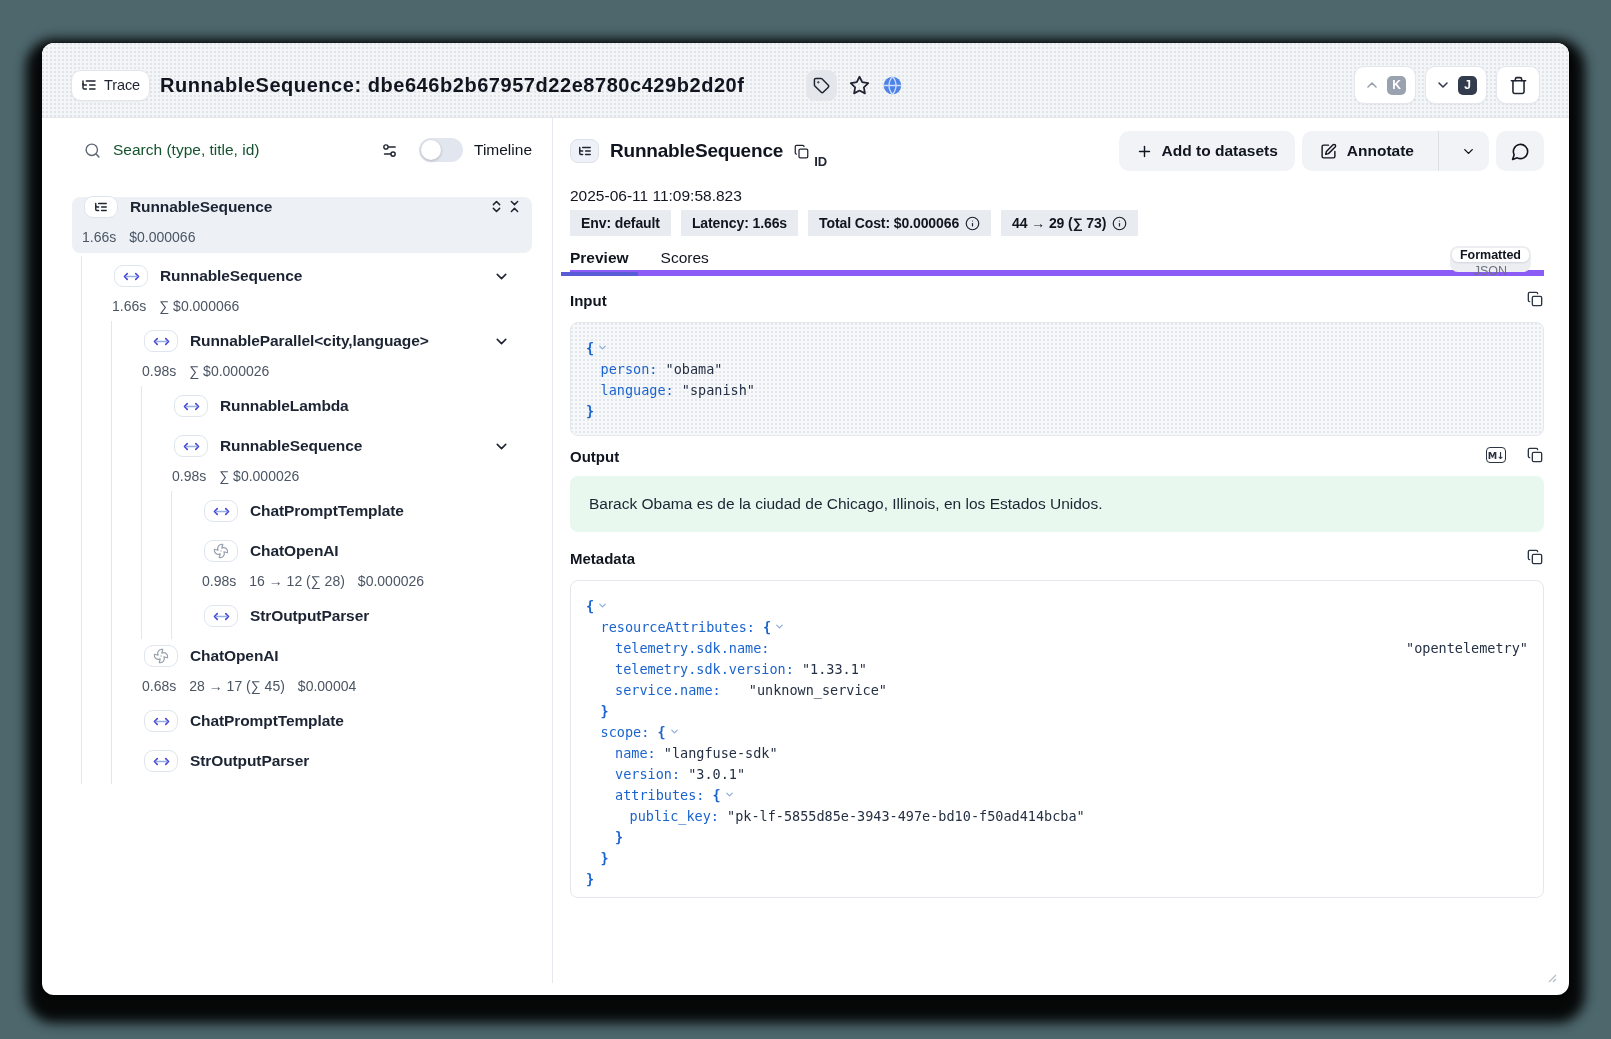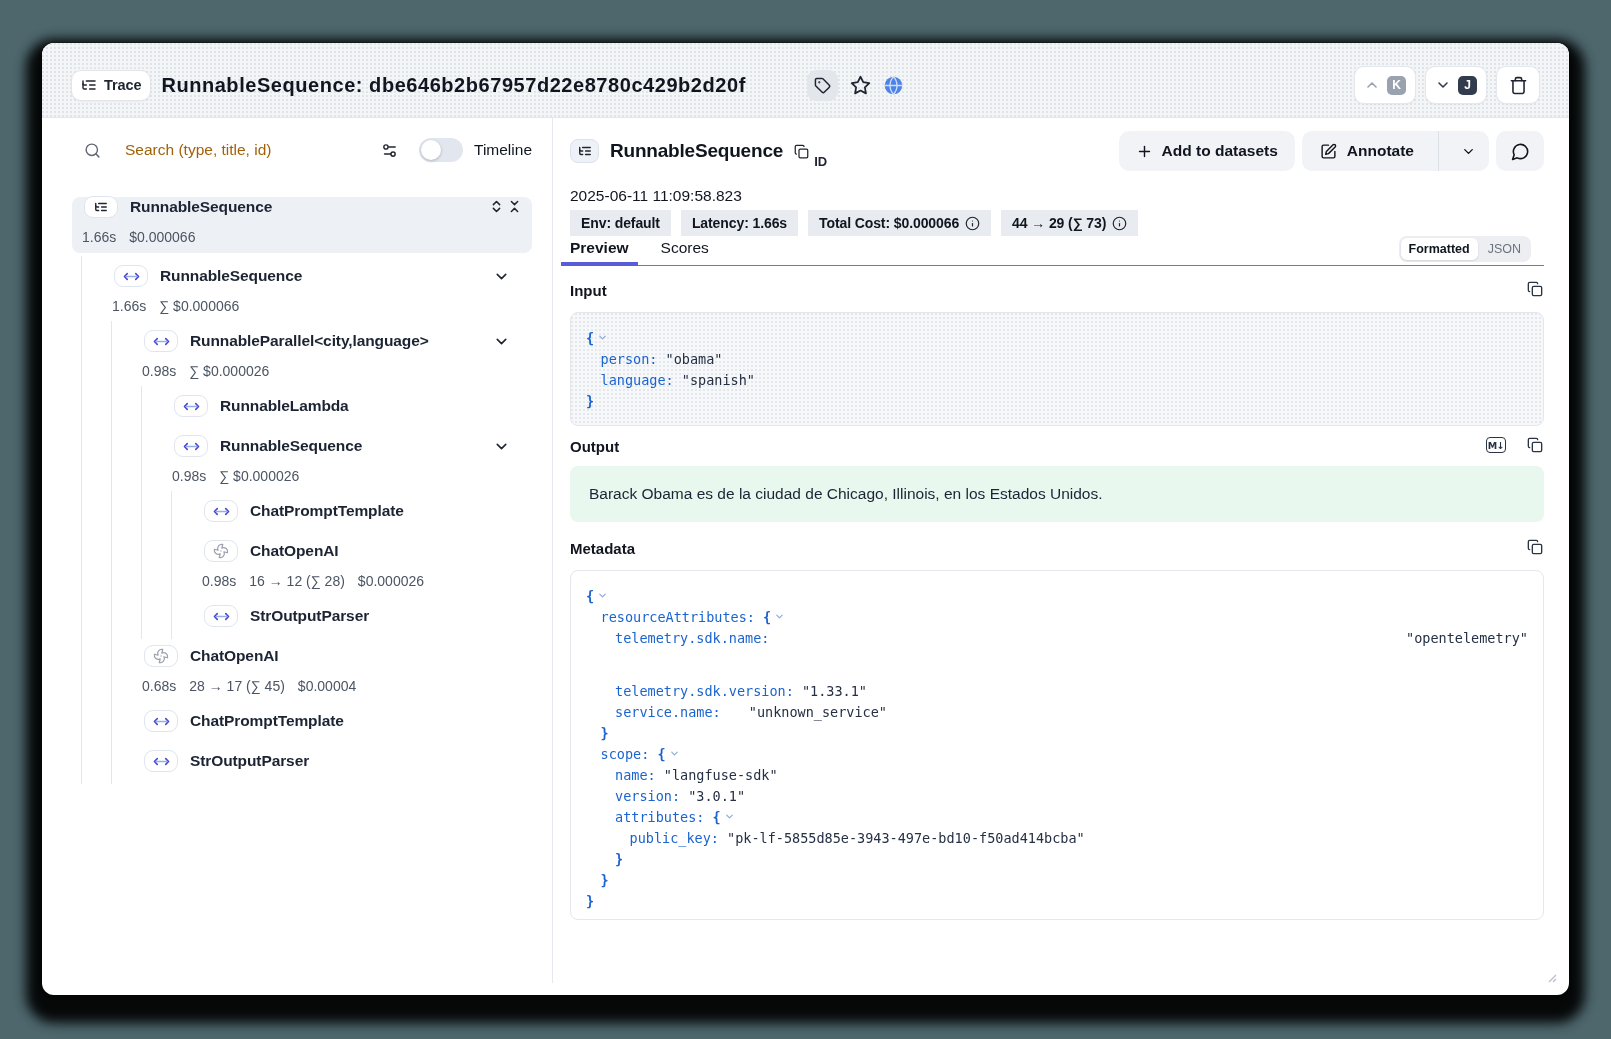--- a/index.html
+++ b/index.html
@@ -25,21 +25,21 @@
     background-size:4px 4px;
     border-bottom:1px solid #e3e6eb;
     display:flex; align-items:center; padding:10px 29px 0 29px;
   }
   .trace-chip {
     display:flex; align-items:center; gap:7px; flex:none;
     background:#ffffff; border:1px solid #e2e5ea; border-radius:10px;
     height:31px; padding:0 9px; color:#1f2430;
     box-shadow:0 1px 2px rgba(16,24,40,.04);
   }
-  .trace-chip .label { font-size:14.5px; font-weight:700; letter-spacing:-.1px; }
+  .trace-chip .label { font-size:14.5px; font-weight:400; letter-spacing:-.1px; }
   .win-title {
     margin-left:10px; width:633px; flex:none; font-size:20px; font-weight:700; letter-spacing:.55px;
     color:#11151f; white-space:nowrap; overflow:visible;
   }
   .tag-btn {
     margin-left:13px; width:31px; height:31px; border-radius:9px;
     background:#e3e7ec; display:flex; align-items:center; justify-content:center;
     color:#1f2430;
   }
   .icon-plain { margin-left:12px; display:flex; align-items:center; justify-content:center; color:#1f2430; }
@@ -61,21 +61,21 @@
   
   .main { position:absolute; top:75px; left:0; right:0; bottom:0; display:flex; }
   .sidebar { width:510px; position:relative; flex:none; }
   .vdivider { width:1px; background:#e5e8ec; margin-bottom:12px; }
   .detail { flex:1; position:relative; padding:13px 25px 0 17px; }
   
   .search-row {
     margin:14px 20px 0 42px; height:36px;
     display:flex; align-items:center;
   }
-  .search-row .ph { margin-left:24px; font-size:15.5px; color:#a16207; flex:1; }
+  .search-row .ph { margin-left:12px; font-size:15.5px; color:#14532d; flex:1; }
   .search-row .filter { color:#1f2430; margin-right:21px; }
   .toggle {
     width:44px; height:24px; border-radius:12px; background:#e2e6ee; position:relative; flex:none;
   }
   .toggle .knob {
     position:absolute; left:2px; top:2px; width:20px; height:20px; border-radius:50%;
     background:#fff; box-shadow:0 1px 3px rgba(16,24,40,.25);
   }
   .search-row .tl-label { margin-left:11px; font-size:15.5px; font-weight:500; color:#11151f; }
   .tree { position:relative; margin:29px 20px 0 30px; }
@@ -120,30 +120,30 @@
   .act-group .seg-caret { padding:0 13px; height:100%; display:flex; align-items:center; }
   .comment-btn { width:48px; justify-content:center; padding:0; }
   .d-date { margin-top:15px; height:20px; font-size:15.5px; color:#11151f; display:flex; align-items:center; }
   .d-badges { margin-top:4px; display:flex; gap:10px; }
   .badge {
     height:26px; border-radius:0; background:#e8ebf0; padding:0 11px;
     display:flex; align-items:center; gap:6px;
     font-size:14px; font-weight:700; color:#11151f; letter-spacing:-.1px;
   }
   .badge .info { color:#1f2430; }
-  .d-tabs { margin-top:0; height:30px; border-bottom:1px solid #8b5cf6; display:flex; align-items:center; position:relative; }
+  .d-tabs { margin-top:10px; height:30px; border-bottom:6px solid #8b5cf6; display:flex; align-items:flex-start; position:relative; }
   .tab { font-size:15.5px; color:#11151f; padding:3px 9px 0 9px; margin-right:14px; height:30px; position:relative; font-weight:500; }
   .tab.active { font-weight:600; }
   .tab.active::after {
     content:""; position:absolute; left:0; right:0; bottom:0; height:4px; background:#5a5bd6;
   }
   .tab:first-child { margin-left:-9px; }
   .fmt-seg {
     position:absolute; right:13px; top:0; height:26px; background:#eceef2; border-radius:8px;
-    display:flex; align-items:center; padding:2px; gap:2px;
+    display:flex; align-items:center; padding:2px; gap:2px;flex-direction:column;
   }
   .fmt-seg .seg { font-size:12.5px; padding:0 8px; height:22px; display:flex; align-items:center; border-radius:6px; color:#6b7280; font-weight:500; }
   .fmt-seg .seg.active { background:#fff; color:#11151f; font-weight:600; box-shadow:0 1px 2px rgba(16,24,40,.12); }
   .sec-label { margin-top:14px; height:20px; display:flex; align-items:center; font-size:15px; font-weight:600; color:#11151f; position:relative; }
   .sec-icons { position:absolute; right:1px; top:1px; display:flex; align-items:center; gap:21px; color:#2a3342; }
   .mdicon {
     width:20px; height:16px; border:1.5px solid #2a3342; border-radius:4px;
     font-size:9.5px; font-weight:700; display:flex; align-items:center; justify-content:center; letter-spacing:-.5px;
     font-family:"DejaVu Sans", sans-serif;
   }
@@ -607,21 +607,21 @@
         </span>
       </div>
       <div class="codebox white metabox" id="meta-json">
           <div class="cline" style="padding-left: 0px;"><span class="cbrace">{</span><span class="cchev"><svg width="11" height="11" viewBox="0 0 24 24" fill="none" stroke="currentColor" stroke-width="2.6" stroke-linecap="round" stroke-linejoin="round">
                 <path d="m6 9 6 6 6-6"></path>
               </svg></span></div>
           <div class="cline" style="padding-left: 14.5px;"><span class="ckey">resourceAttributes: </span><span class="cbrace">{</span><span class="cchev"><svg width="11" height="11" viewBox="0 0 24 24" fill="none" stroke="currentColor" stroke-width="2.6" stroke-linecap="round" stroke-linejoin="round">
                 <path d="m6 9 6 6 6-6"></path>
               </svg></span></div>
           <div class="cline" style="padding-left: 29px; justify-content: space-between;"><span class="ckey">telemetry.sdk.name: </span><span class="cval">"opentelemetry"</span></div>
-          <div class="cline" style="padding-left: 29px; margin-top: 32px;"><span class="ckey">telemetry.sdk.version: </span><span class="cval">"1.33.1"</span></div>
+          <div class="cline" style="padding-left: 29px;"><span class="ckey">telemetry.sdk.version: </span><span class="cval">"1.33.1"</span></div>
           <div class="cline" style="padding-left: 29px; gap: 20px;"><span class="ckey">service.name: </span><span class="cval">"unknown_service"</span></div>
           <div class="cline" style="padding-left: 14.5px;"><span class="cbrace">}</span></div>
           <div class="cline" style="padding-left: 14.5px;"><span class="ckey">scope: </span><span class="cbrace">{</span><span class="cchev"><svg width="11" height="11" viewBox="0 0 24 24" fill="none" stroke="currentColor" stroke-width="2.6" stroke-linecap="round" stroke-linejoin="round">
                 <path d="m6 9 6 6 6-6"></path>
               </svg></span></div>
           <div class="cline" style="padding-left: 29px;"><span class="ckey">name: </span><span class="cval">"langfuse-sdk"</span></div>
           <div class="cline" style="padding-left: 29px;"><span class="ckey">version: </span><span class="cval">"3.0.1"</span></div>
           <div class="cline" style="padding-left: 29px;"><span class="ckey">attributes: </span><span class="cbrace">{</span><span class="cchev"><svg width="11" height="11" viewBox="0 0 24 24" fill="none" stroke="currentColor" stroke-width="2.6" stroke-linecap="round" stroke-linejoin="round">
                 <path d="m6 9 6 6 6-6"></path>
               </svg></span></div>

